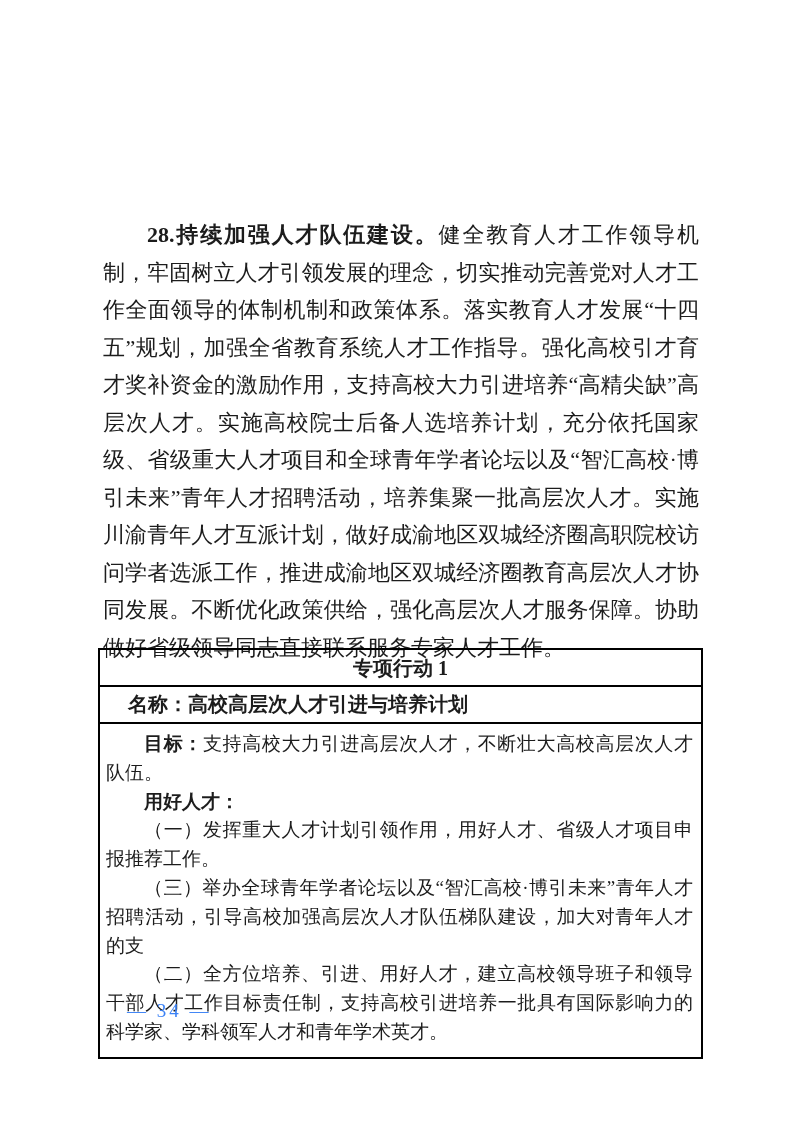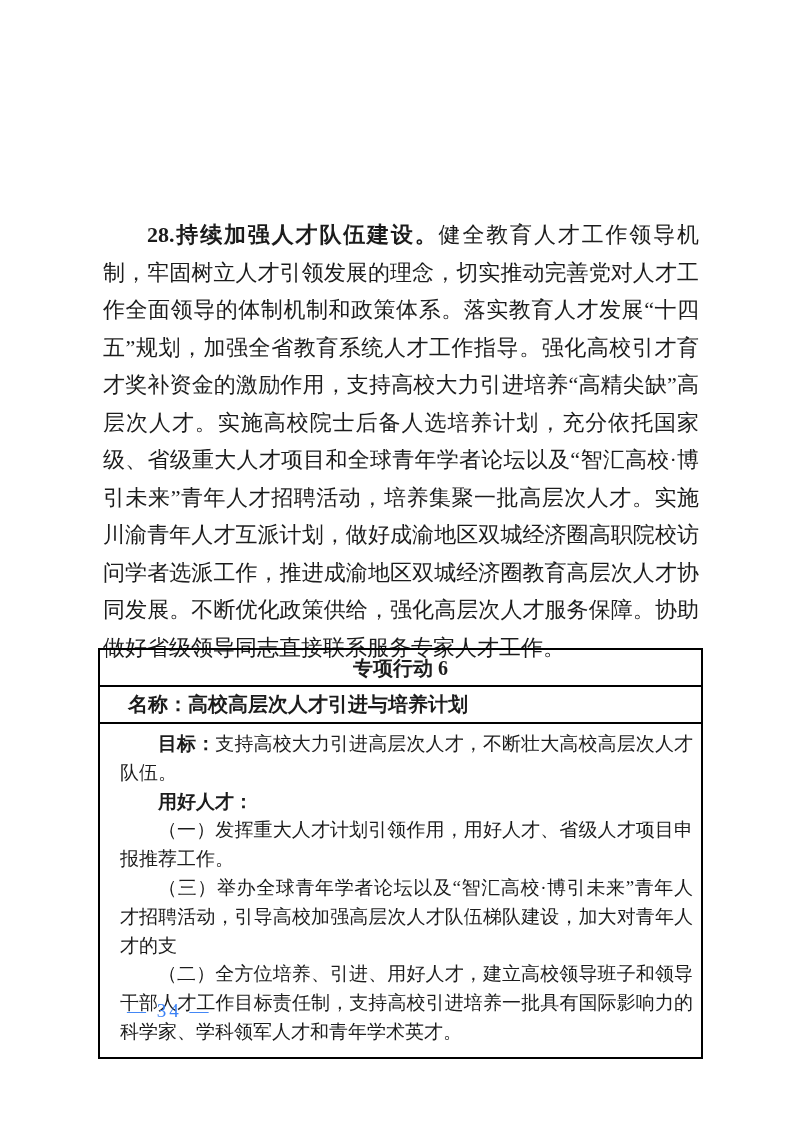--- a/index.html
+++ b/index.html
@@ -72,21 +72,21 @@
     padding: 6px 4px 5px 4px;
   }
   .action-name-row {
     border-bottom: 2px solid #000;
     font-weight: bold;
     font-size: 20px;
     line-height: 24px;
     padding: 5px 8px 6px 28px;
   }
   .action-body {
-    padding: 6px 8px 10px 20px;
+    padding: 6px 8px 10px 6px;
   }
   .action-body p {
     margin: 0;
     font-size: 19px;
     line-height: 28.8px;
     text-align: justify;
     text-justify: inter-ideograph;
     text-indent: 2em;
   }
 
@@ -104,21 +104,21 @@
 <body>
 
 <div class="page">
 
 
   <div class="para-28">
     <p><span class="bold">28.持续加强人才队伍建设。</span><span>健全教育人才工作领导机制，牢固树立人才引领发展的理念，切实推动完善党对人才工作全面领导的体制机制和政策体系。落实教育人才发展“十四五”规划，加强全省教育系统人才工作指导。强化高校引才育才奖补资金的激励作用，支持高校大力引进培养“高精尖缺”高层次人才。实施高校院士后备人选培养计划，充分依托国家级、省级重大人才项目和全球青年学者论坛以及“智汇高校·博引未来”青年人才招聘活动，培养集聚一批高层次人才。实施川渝青年人才互派计划，做好成渝地区双城经济圈高职院校访问学者选派工作，推进成渝地区双城经济圈教育高层次人才协同发展。不断优化政策供给，强化高层次人才服务保障。协助做好省级领导同志直接联系服务专家人才工作。</span></p>
   </div>
 
   <div class="action-box">
-    <div class="action-title-row">专项行动 6</div>
+    <div class="action-title-row">专项行动 1</div>
     <div class="action-name-row"><span>名称：</span><span>高校高层次人才引进与培养计划</span></div>
     <div class="action-body">
       <p><span class="bold">目标：</span><span>支持高校大力引进高层次人才，不断壮大高校高层次人才队伍。</span></p>
       <p class="bold">用好人才：</p>
       <p>（一）发挥重大人才计划引领作用，用好人才、省级人才项目申报推荐工作。</p>
       <p>（三）举办全球青年学者论坛以及“智汇高校·博引未来”青年人才招聘活动，引导高校加强高层次人才队伍梯队建设，加大对青年人才的支</p>
       <p>（二）全方位培养、引进、用好人才，建立高校领导班子和领导干部人才工作目标责任制，支持高校引进培养一批具有国际影响力的科学家、学科领军人才和青年学术英才。</p>
     </div>
   </div>
 

